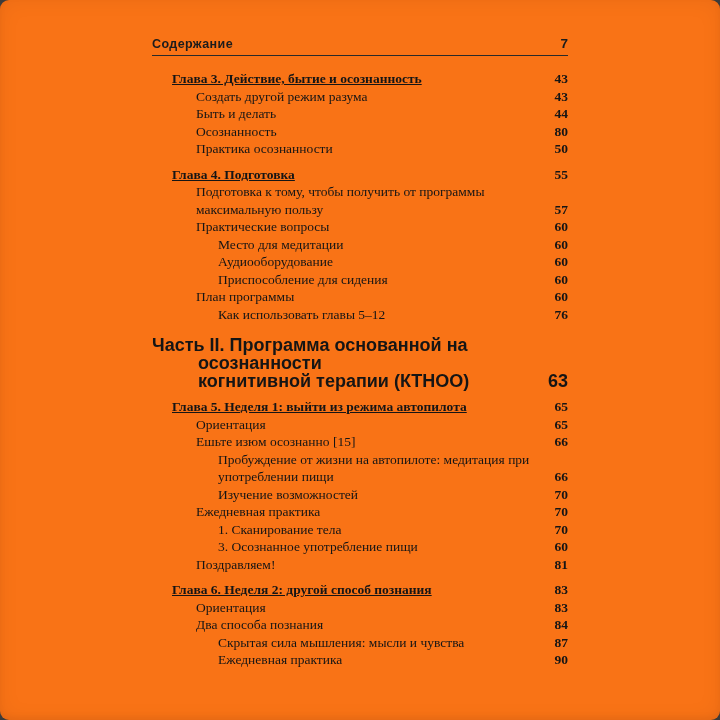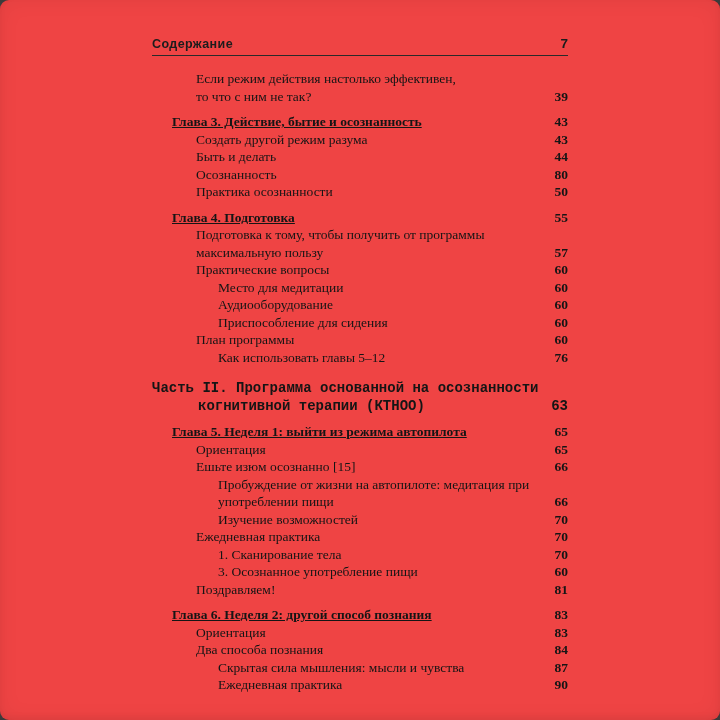--- a/index.html
+++ b/index.html
@@ -5,21 +5,21 @@
   html, body { margin: 0; padding: 0; }
   body {
     width: 720px; height: 720px;
     background: #3b3b3b;
     font-family: "Liberation Serif", serif;
   }
   .page {
     position: relative;
     width: 720px; height: 720px;
     box-sizing: border-box;
-    background: #ef4444;
+    background: #f97316;
     border-radius: 9px;
     padding: 36px 152px 14px 152px;
     box-shadow: inset 0 0 22px rgba(0,0,0,0.06), inset 0 -3px 6px rgba(0,0,0,0.05);
     overflow: hidden;
   }
   .hdr {
     display: flex; justify-content: space-between; align-items: baseline;
     font-family: "Liberation Sans", sans-serif;
     font-weight: bold; color: #1c1c1c;
   }
@@ -32,43 +32,38 @@
     color: #151515;
     font-size: 13.5px; line-height: 17.5px;
   }
   .entry-text { white-space: pre-line; }
   .entry-page { margin-left: auto; padding-left: 10px; font-weight: bold; }
   .level-chapter { font-weight: bold; }
   .level-chapter .entry-text { padding-left: 20px; text-decoration: underline; }
   .level-section .entry-text { padding-left: 44px; }
   .level-sub     .entry-text { padding-left: 66px; }
   .level-part {
-    font-family: Liberation Mono, monospace;
+    font-family: Liberation Sans, sans-serif;
     font-weight: bold;
-    font-size: 14px; line-height: 18px;
+    font-size: 18px; line-height: 18px;
   }
   .level-part .entry-text { padding-left: 46px; text-indent: -46px; }
   .gap { margin-top: 8px; }
   .level-part.gap { margin-top: 13px; margin-bottom: 4px; }
 </style>
 </head>
 <body>
 
 <div class="page">
   <div class="hdr">
     <span class="hdr-title">Содержание</span>
     <span class="hdr-num">7</span>
   </div>
   <div class="rule"></div>
   <div class="toc" id="toc">
-      <div class="entry level-section">
-        <span class="entry-text">Если режим действия настолько эффективен,
-то что с ним не так?</span>
-        <span class="entry-page">39</span>
-      </div>
       <div class="entry level-chapter gap">
         <span class="entry-text">Глава 3. Действие, бытие и осознанность</span>
         <span class="entry-page">43</span>
       </div>
       <div class="entry level-section">
         <span class="entry-text">Создать другой режим разума</span>
         <span class="entry-page">43</span>
       </div>
       <div class="entry level-section">
         <span class="entry-text">Быть и делать</span>

